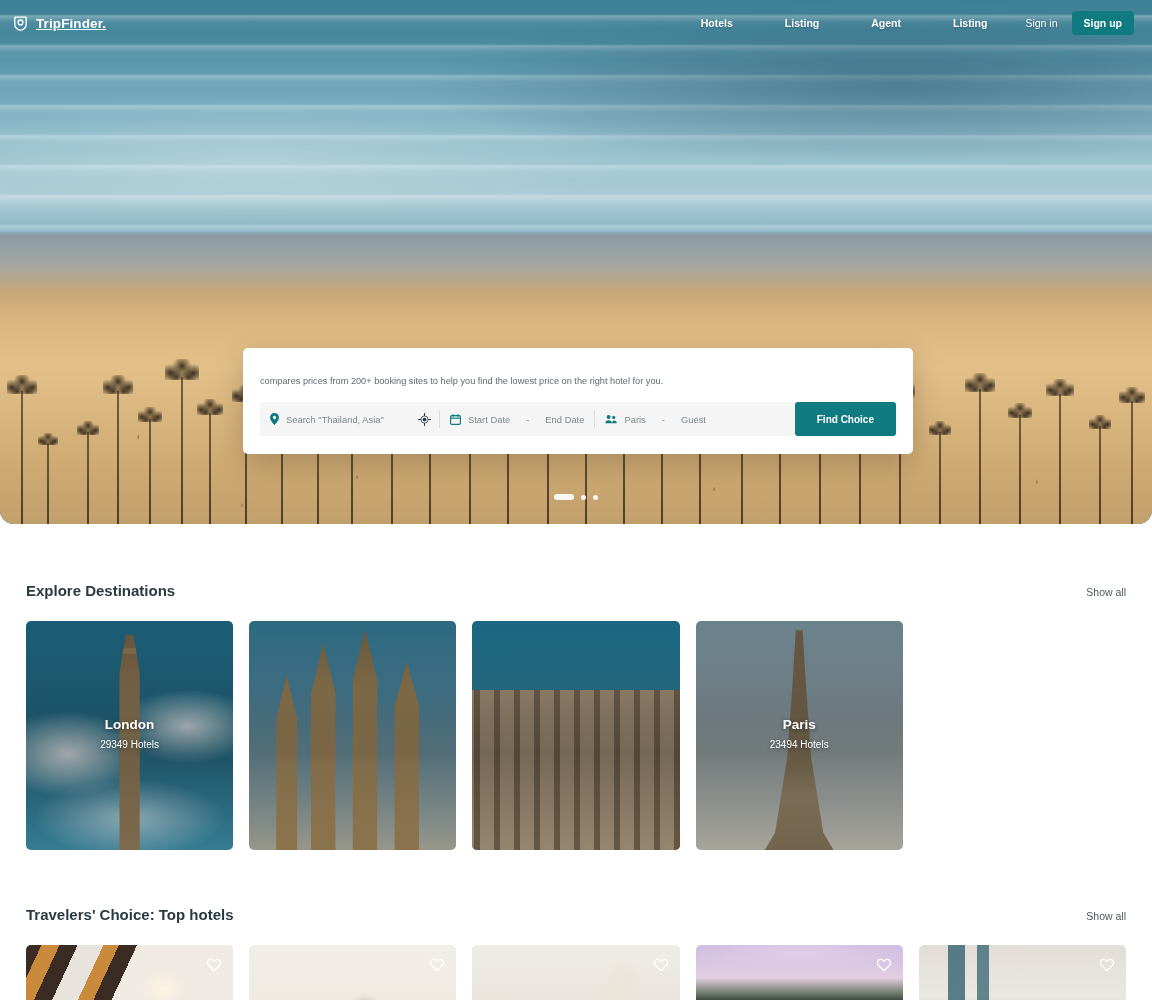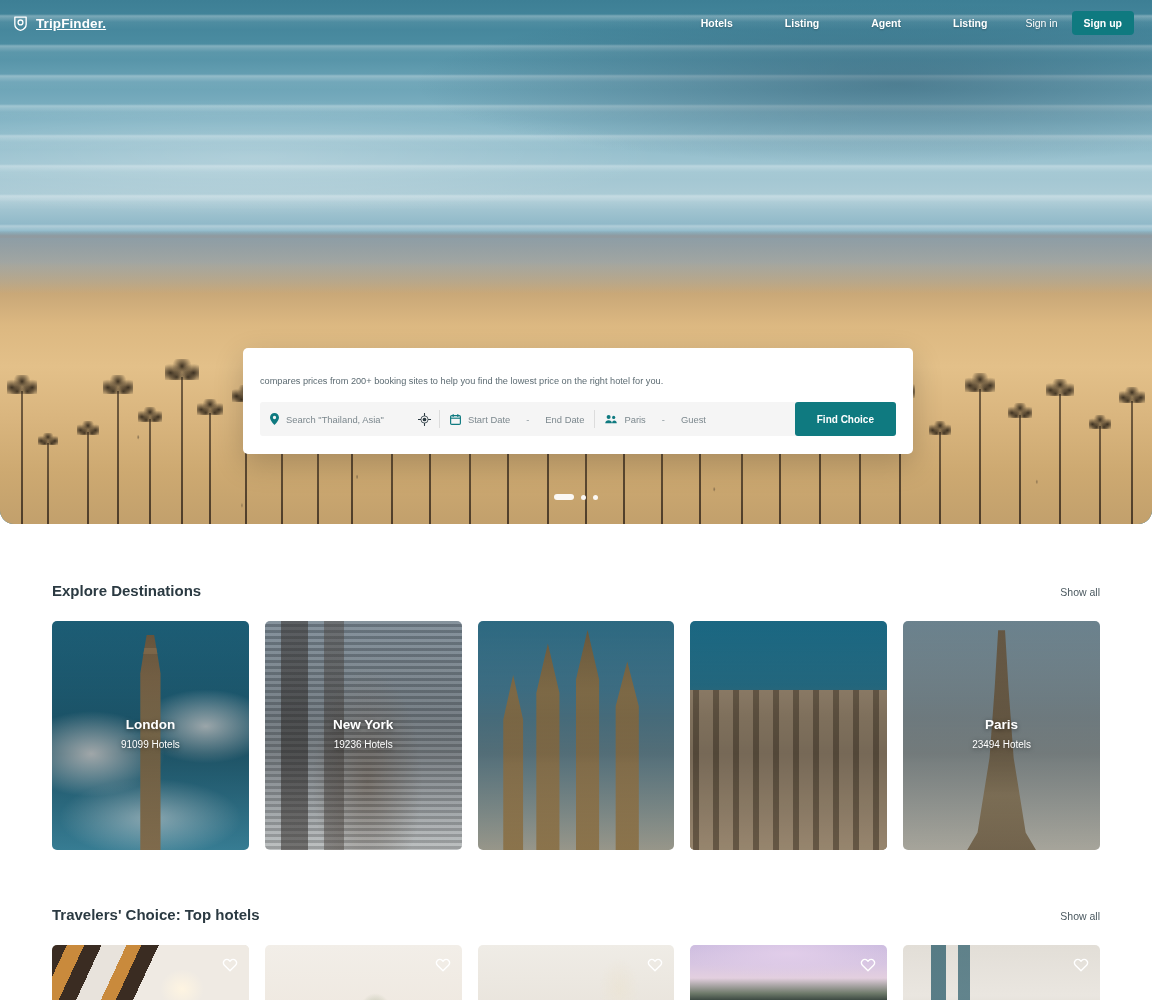--- a/index.html
+++ b/index.html
@@ -175,21 +175,21 @@
   
   .carousel-dots {
     position: absolute; left: 0; right: 0; top: 494px;
     display: flex; justify-content: center; align-items: center; gap: 7px;
     z-index: 15;
   }
   .dot { width: 5px; height: 5px; border-radius: 50%; background: rgba(255,255,255,.92); }
   .dot.active { width: 20px; border-radius: 3px; height: 6px; }
 
   
-  .section { padding: 0 52px; }
+  .section { padding: 0 26px; }
   .section-head {
     display: flex; align-items: baseline; justify-content: space-between;
   }
   .section-title { font-size: 15px; font-weight: bold; color: #2b3a42; }
   .show-all { font-size: 10.5px; color: #4a585f; cursor: pointer; }
 
   #explore { margin-top: 58px; }
   .dest-grid {
     margin-top: 22px;
     display: grid;
@@ -548,29 +548,21 @@
   <div class="section-head">
     <h2 class="section-title">Explore Destinations</h2>
     <a class="show-all">Show all</a>
   </div>
   <div class="dest-grid" id="dest-grid">
       <div class="dest-card">
         <div class="dest-img art-london"></div>
         <div class="dest-shade"></div>
         <div class="dest-label">
           <div class="dest-name">London</div>
-          <div class="dest-count">91099 Hotels</div>
-        </div>
-      </div>
-      <div class="dest-card">
-        <div class="dest-img art-newyork"></div>
-        <div class="dest-shade"></div>
-        <div class="dest-label">
-          <div class="dest-name">New York</div>
-          <div class="dest-count">19236 Hotels</div>
+          <div class="dest-count">29349 Hotels</div>
         </div>
       </div>
       <div class="dest-card">
         <div class="dest-img art-barcelona"></div>
         <div class="dest-shade"></div>
       </div>
       <div class="dest-card">
         <div class="dest-img art-rome"></div>
         <div class="dest-shade"></div>
       </div>

